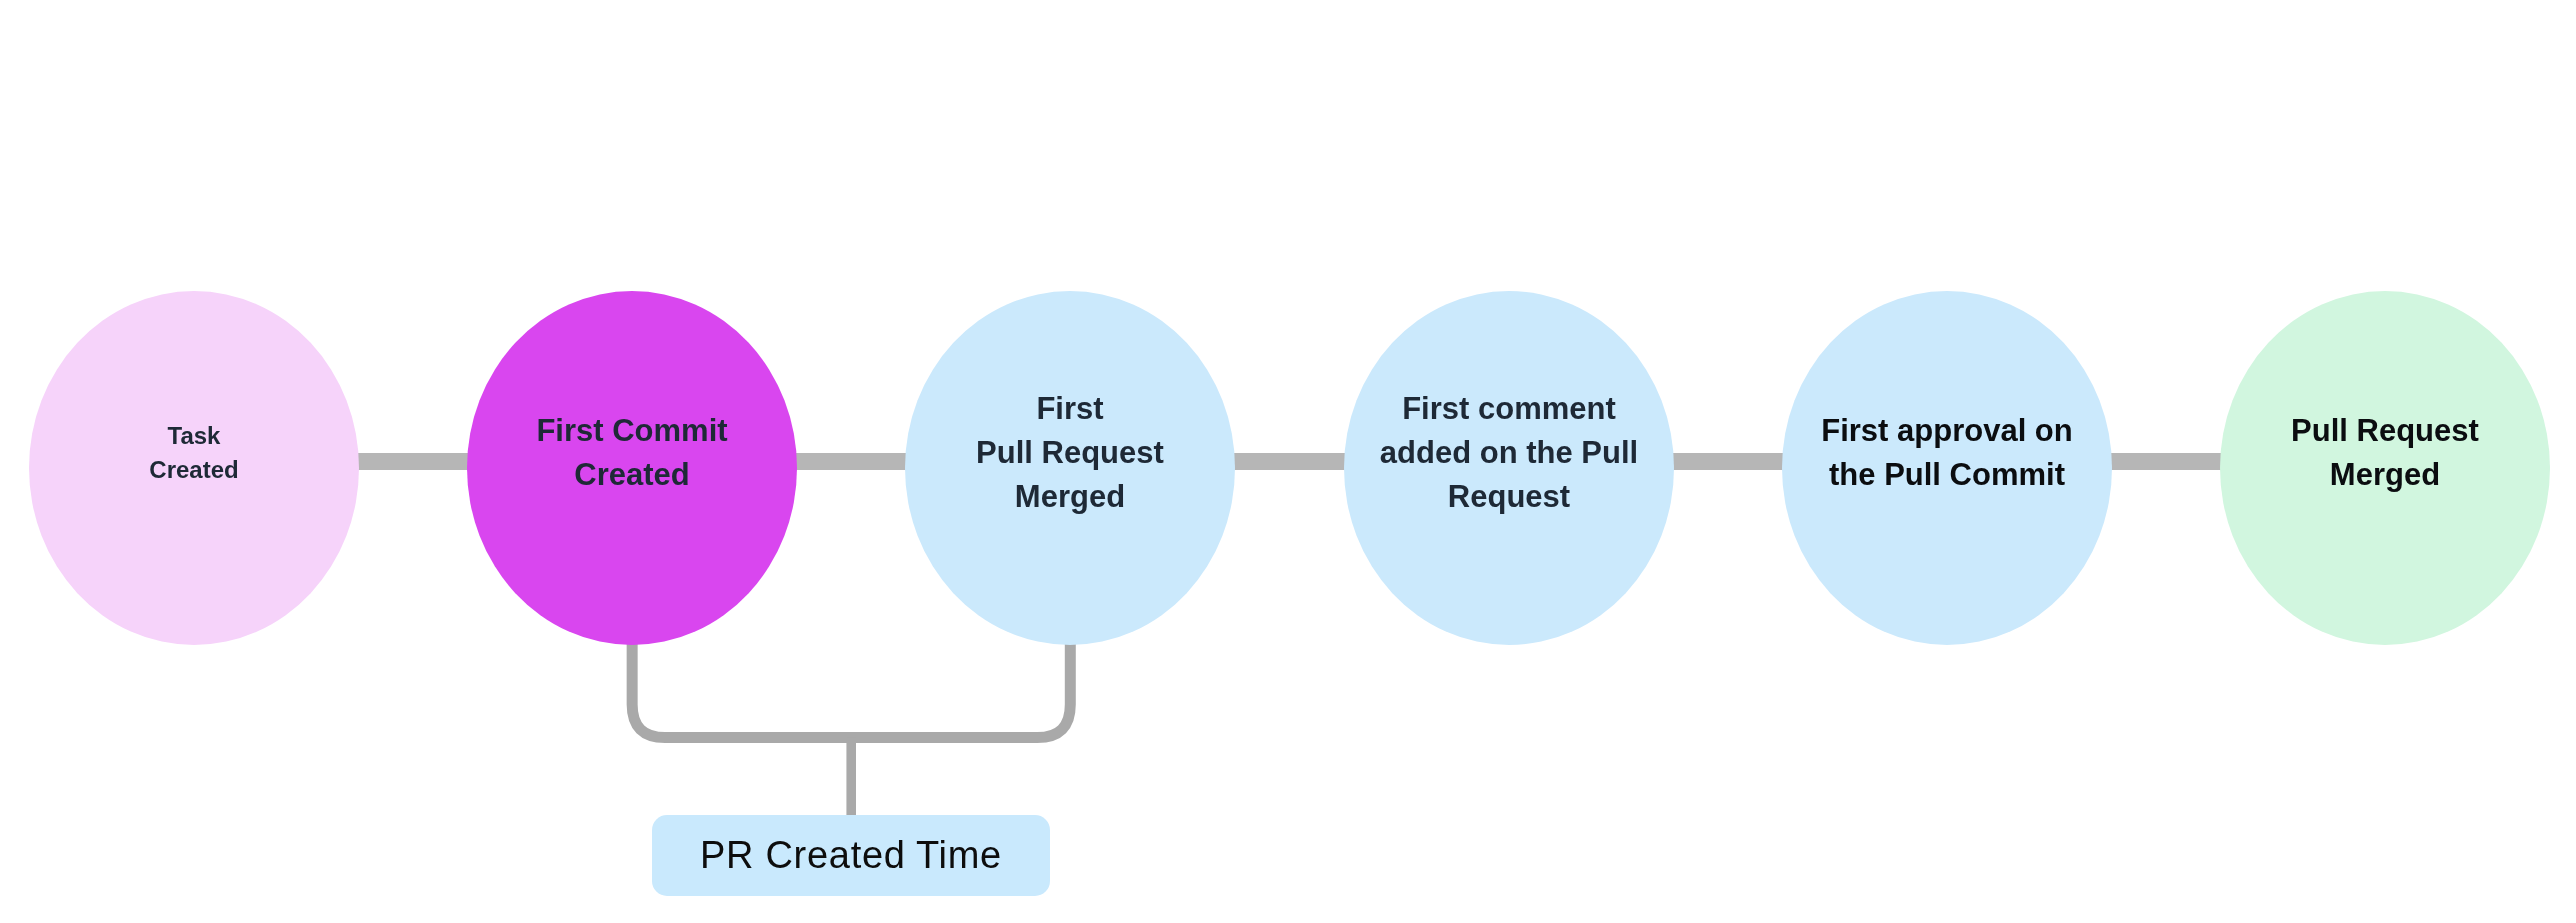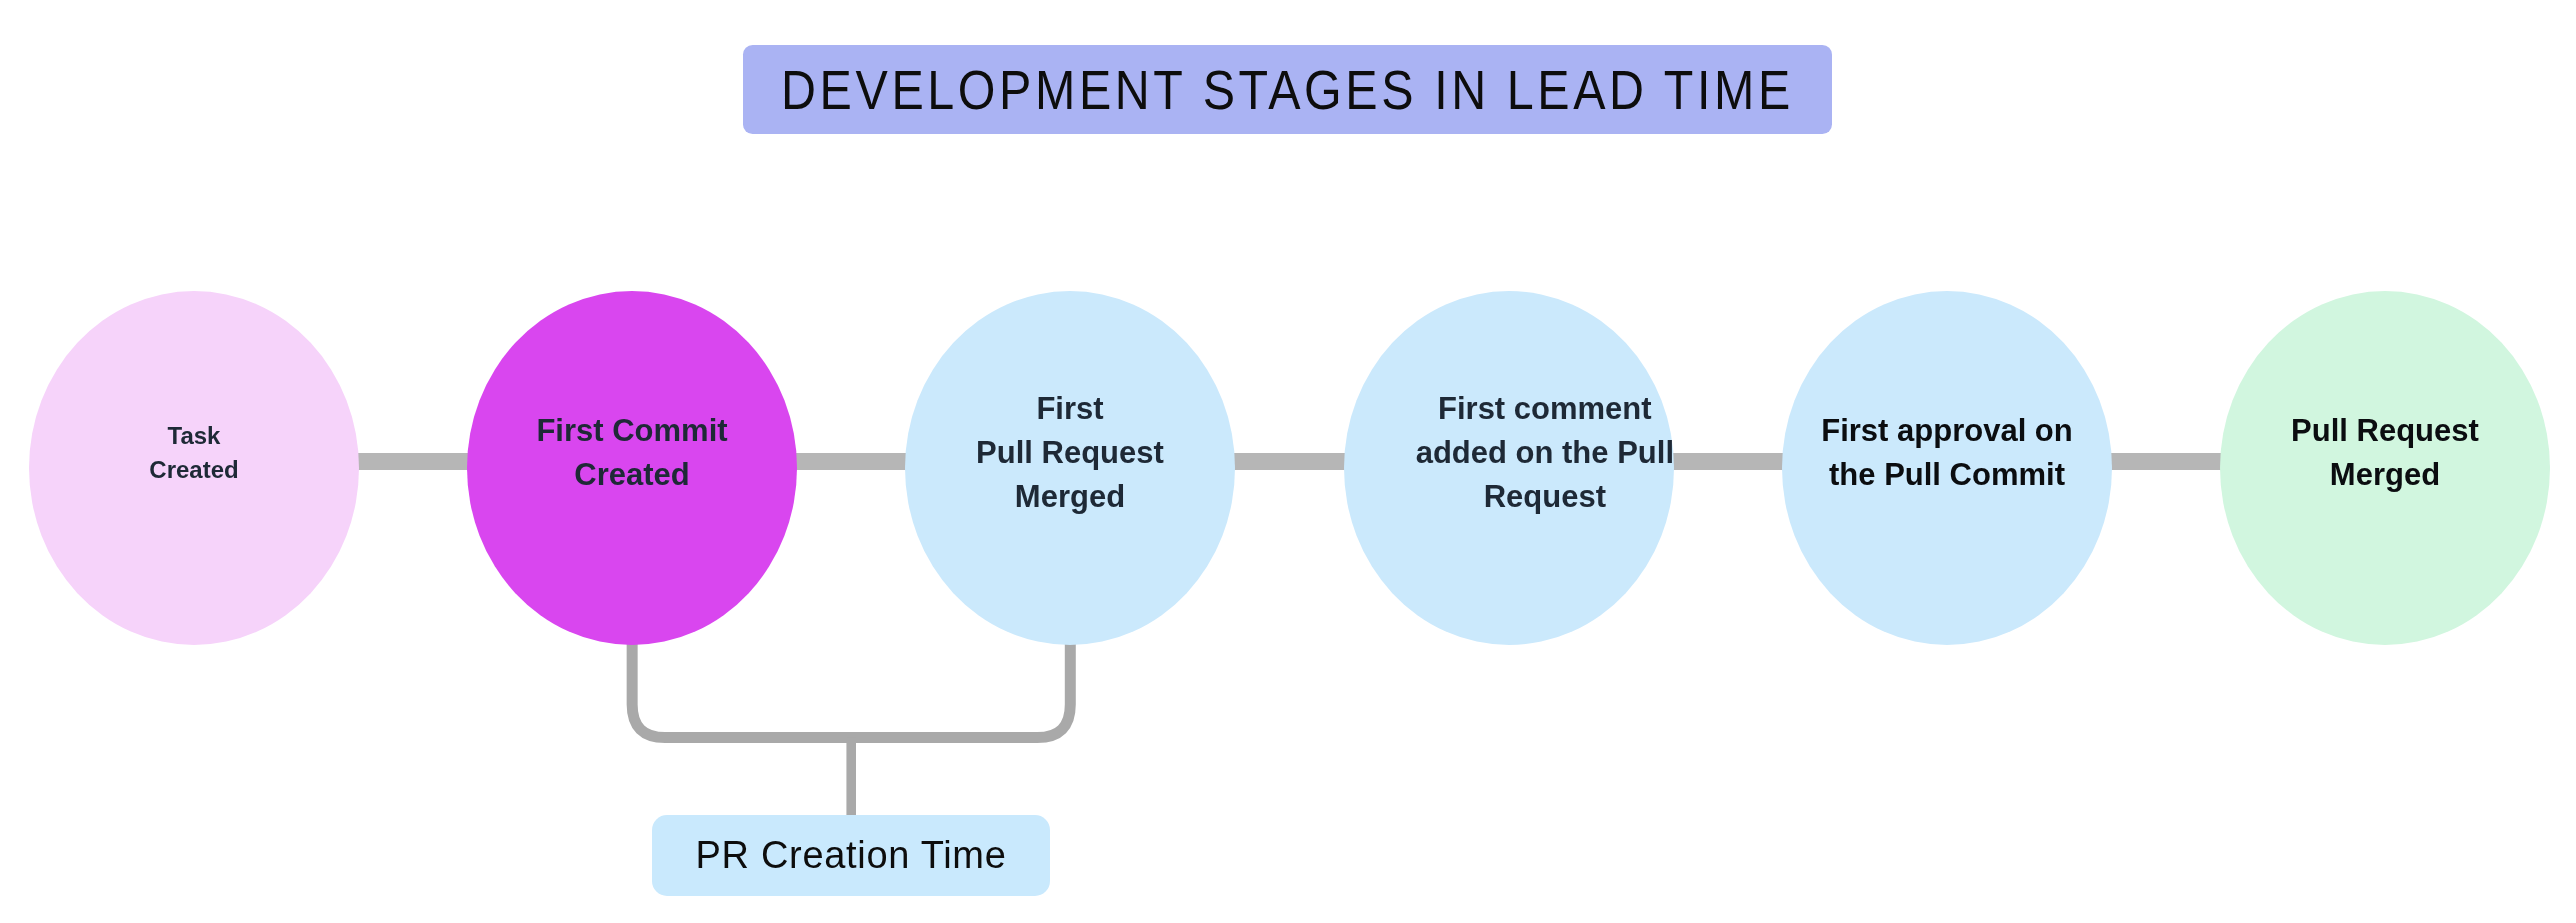--- a/index.html
+++ b/index.html
@@ -107,54 +107,51 @@
 
 <div class="canvas">
 
   <div class="connector-line" style="background-color: rgb(182, 182, 182);"></div>
 
   <svg class="bracket-layer" viewBox="0 0 3750 1344">
     <path d="M 920 928 L 920 1026 Q 920 1074 968 1074 L 1510 1074 Q 1558 1074 1558 1026 L 1558 928" fill="none" stroke-width="16" stroke-linejoin="round" style="stroke: rgb(169, 169, 169);"></path>
     <path d="M 1239 1074 L 1239 1192" fill="none" stroke-width="14" style="stroke: rgb(169, 169, 169);"></path>
   </svg>
 
-  <div class="title-banner" style="background-color: rgb(170, 179, 243);">
-    <span class="title-text" style="color: rgb(13, 13, 13);">DEVELOPMENT STAGES IN LEAD TIME</span>
-  </div>
 
   <div class="node n1" style="background-color: rgb(246, 211, 250); color: rgb(30, 41, 54);">
     <span class="node-label">Task
 Created</span>
   </div>
 
   <div class="node n2" style="background-color: #d946ef; color: rgb(30, 41, 54);">
     <span class="node-label">First Commit
 Created</span>
   </div>
 
   <div class="node n3" style="background-color: rgb(203, 233, 252); color: rgb(30, 41, 54);">
     <span class="node-label">First
 Pull Request
 Merged</span>
   </div>
 
-  <div class="node n4" style="background-color: rgb(203, 233, 252); color: rgb(30, 41, 54); justify-content: flex-end;">
+  <div class="node n4" style="background-color: rgb(203, 233, 252); color: rgb(30, 41, 54);">
     <span class="node-label">First comment
 added on the Pull
 Request</span>
   </div>
 
   <div class="node n5" style="background-color: rgb(203, 233, 252); color: rgb(11, 13, 16);">
     <span class="node-label">First approval on
 the Pull Commit</span>
   </div>
 
   <div class="node n6" style="background-color: rgb(209, 246, 223); color: rgb(11, 13, 16);">
     <span class="node-label">Pull Request
 Merged</span>
   </div>
 
   <div class="annotation-box" style="background-color: rgb(201, 233, 253);">
-    <span class="annotation-text" style="color: rgb(13, 13, 13);">PR Creation Time</span>
+    <span class="annotation-text" style="color: rgb(13, 13, 13);">PR Created Time</span>
   </div>
 
 </div>
 
 
 </body></html>

